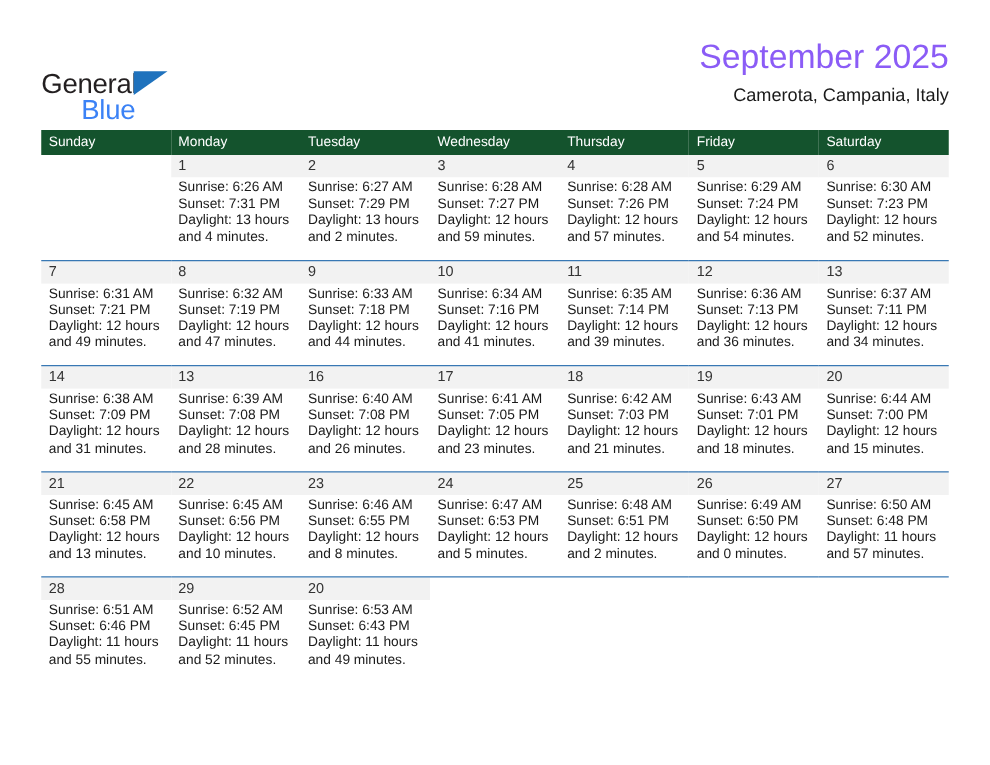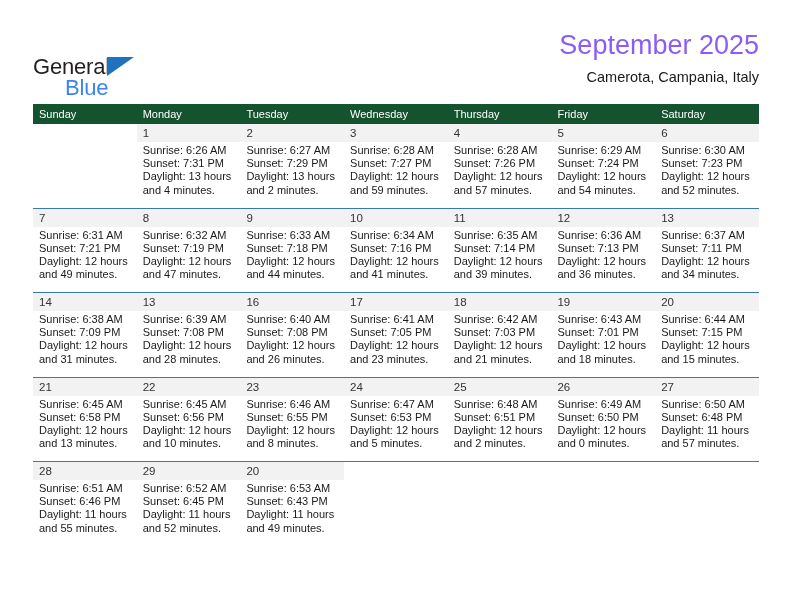--- a/index.html
+++ b/index.html
@@ -318,21 +318,21 @@
             <div class="line">and 21 minutes.</div>
           </td>
           <td>
             <div class="line">Sunrise: 6:43 AM</div>
             <div class="line">Sunset: 7:01 PM</div>
             <div class="line">Daylight: 12 hours</div>
             <div class="line">and 18 minutes.</div>
           </td>
           <td>
             <div class="line">Sunrise: 6:44 AM</div>
-            <div class="line">Sunset: 7:15 PM</div>
+            <div class="line">Sunset: 7:00 PM</div>
             <div class="line">Daylight: 12 hours</div>
             <div class="line">and 15 minutes.</div>
           </td>
         </tr>
         <tr class="daynum-row">
           <td>21</td>
           <td>22</td>
           <td>23</td>
           <td>24</td>
           <td>25</td>

